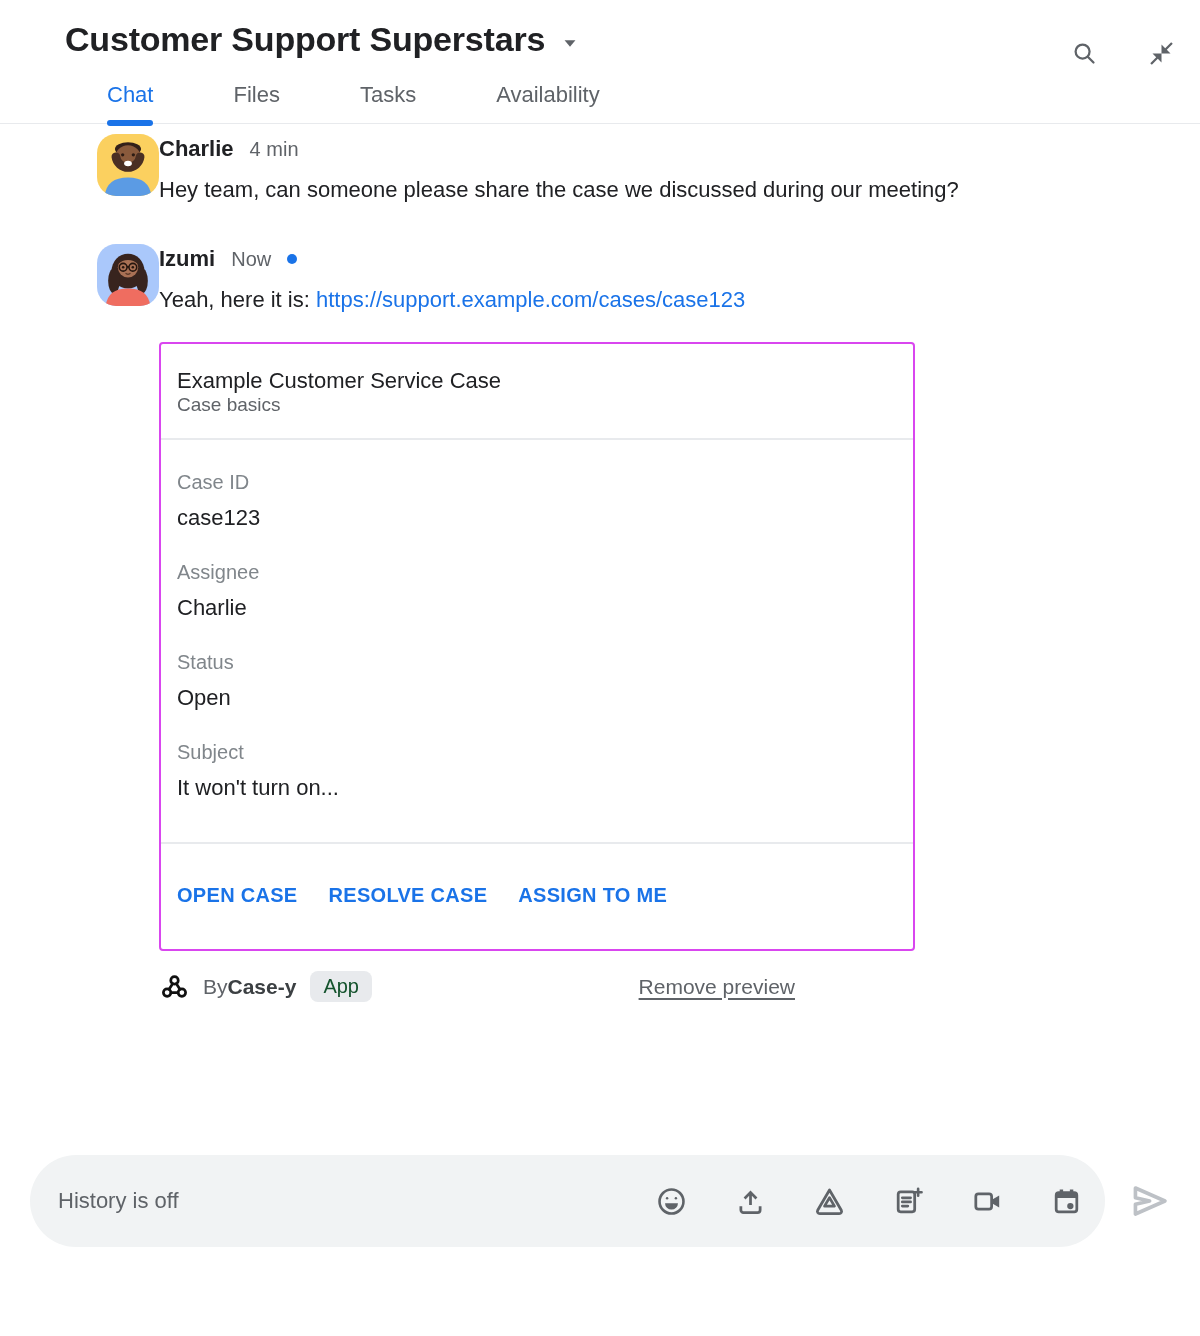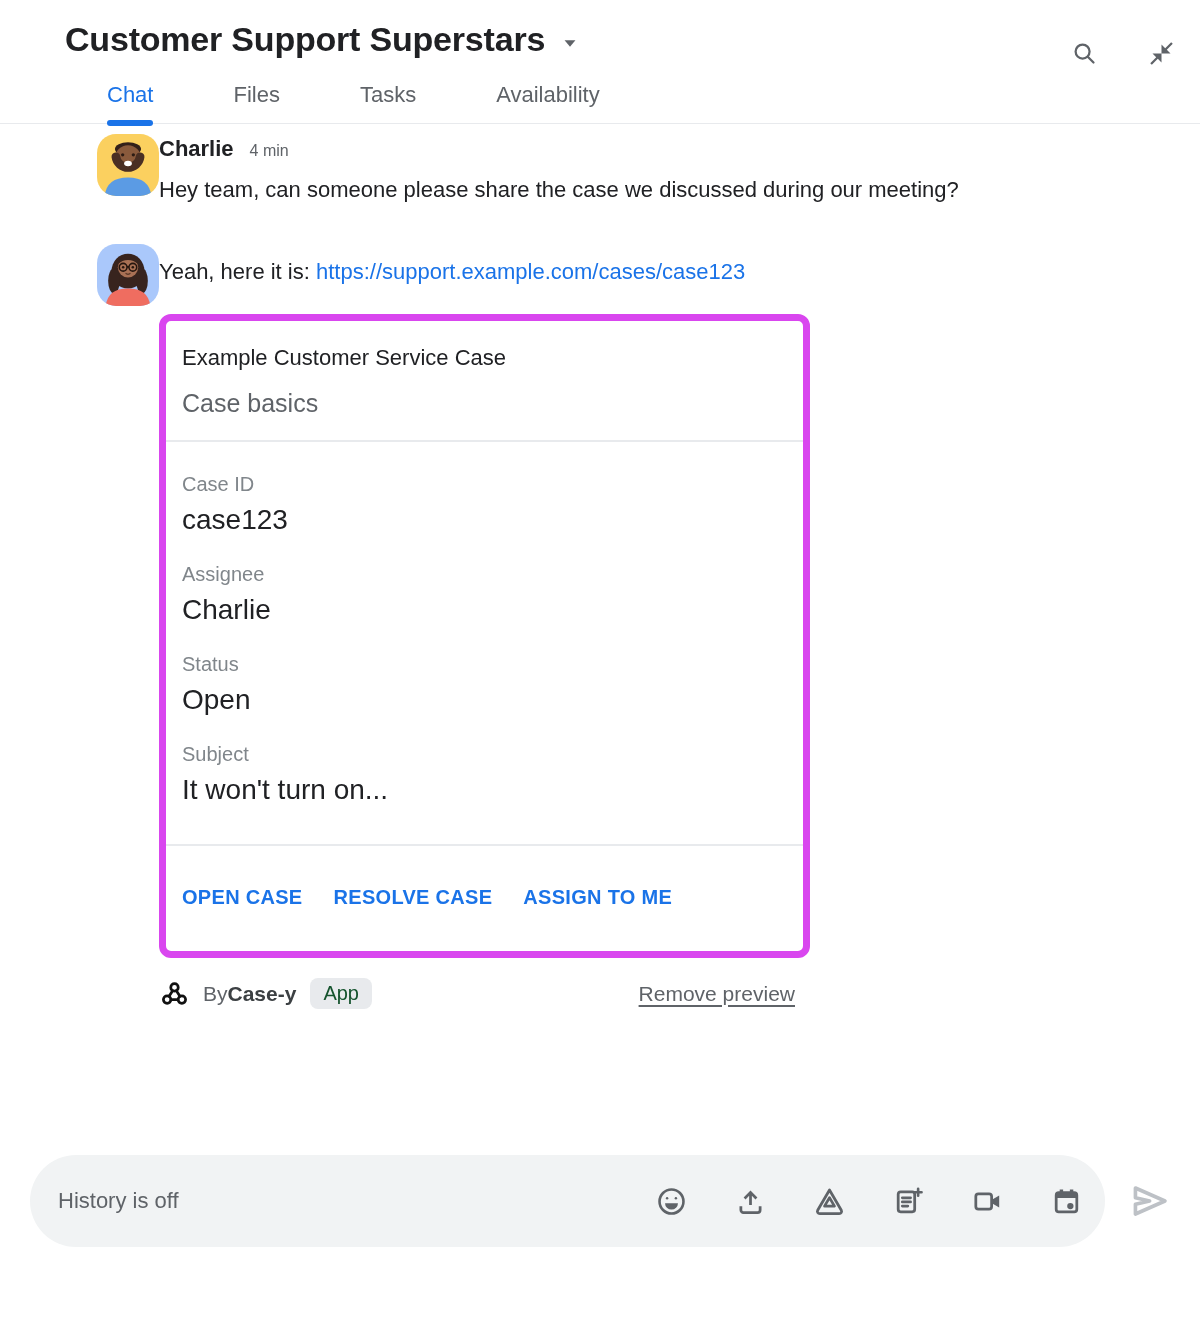--- a/index.html
+++ b/index.html
@@ -23,36 +23,36 @@
 
   
   .messages { padding:10px 70px 0 97px; }
   .message { display:flex; margin-bottom:34px; }
   .avatar { width:62px; height:62px; border-radius:19px; overflow:hidden; flex:0 0 62px; cursor:pointer; }
   .avatar.charlie { background:#fbd05f; }
   .avatar.izumi   { background:#aac8fb; }
   .msg-body { flex:1; min-width:0; }
   .author-row { display:flex; align-items:baseline; gap:16px; padding-top:2px; }
   .author { font-size:22px; font-weight:700; color:#202124; cursor:pointer; }
-  .timestamp { font-size:16px; color:#5f6368; }
+  .timestamp { font-size:20px; color:#5f6368; }
   .presence-dot { width:10px; height:10px; border-radius:50%; background:#1a73e8; align-self:center; }
   .msg-text { margin-top:8px; font-size:22px; line-height:40px; color:#202124; max-width:900px; }
   .msg-link { color:#1a73e8; text-decoration:none; cursor:pointer; }
 
   
-  .card { width:651px; border:7px solid #d946ef; border-radius:12px; margin-top:22px; background:#fff; }
+  .card { width:756px; border:2px solid #d946ef; border-radius:4px; margin-top:22px; background:#fff; }
   .card-head { padding:24px 16px 22px 16px; }
   .card-title { font-size:22px; color:#202124; line-height:26px; }
-  .card-subtitle { margin-top:18px; font-size:25px; color:#5f6368; }
+  .card-subtitle { font-size:19px; color:#5f6368; }
   .card-div { border-top:2px solid #e8eaed; }
   .card-fields { padding:30px 16px 40px 16px; }
   .field { margin-bottom:28px; }
   .field:last-child { margin-bottom:0; }
   .field-label { font-size:20px; color:#80868b; line-height:24px; }
-  .field-value { margin-top:10px; font-size:28px; color:#202124; line-height:28px; }
+  .field-value { margin-top:10px; font-size:22px; color:#202124; line-height:28px; }
   .card-actions { padding:40px 4px 42px 16px; display:flex; gap:31px; }
   .card-action { font-size:20px; font-weight:700; letter-spacing:.3px; color:#1a73e8; background:none; border:none; font-family:inherit; cursor:pointer; }
 
   
   .attrib { width:636px; display:flex; align-items:center; margin-top:20px; }
   .webhook { width:31px; height:31px; }
   .by-label { margin-left:13px; font-size:21px; color:#5f6368; }
   .app-name { font-size:21px; font-weight:700; color:#3c4043; }
   .app-badge { margin-left:14px; background:#e8eaed; color:#14532d; font-size:20px; border-radius:8px; padding:4px 13px; }
   .attrib-spacer { flex:1; }
@@ -148,20 +148,25 @@
           <circle cx="27" cy="24" r="4" fill="none" stroke="#26160f" stroke-width="1.6"></circle>
           <circle cx="37" cy="24" r="4" fill="none" stroke="#26160f" stroke-width="1.6"></circle>
           <path d="M31 23.6 h2" stroke="#26160f" stroke-width="1.6"></path>
           <circle cx="27" cy="24" r="1.3" fill="#26160f"></circle>
           <circle cx="37" cy="24" r="1.3" fill="#26160f"></circle>
           <path d="M30 30.5 q2 1.6 4 0" stroke="#5d3a2a" stroke-width="1.5" fill="none" stroke-linecap="round"></path>
           <path d="M9 64 Q11 46 32 46 Q53 46 55 64 Z" fill="#ef6d60"></path>
         </svg>
       </div>
       <div class="msg-body">
+        <div class="author-row">
+          <span class="author">Izumi</span>
+          <span class="timestamp">Now</span>
+          <span class="presence-dot"></span>
+        </div>
         <div class="msg-text"><span>Yeah, here it is: </span><a class="msg-link">https://support.example.com/cases/case123</a></div>
 
         <div class="card">
           <div class="card-head">
             <div class="card-title">Example Customer Service Case</div>
             <div class="card-subtitle">Case basics</div>
           </div>
           <div class="card-div"></div>
           <div class="card-fields">
             <div class="field">

